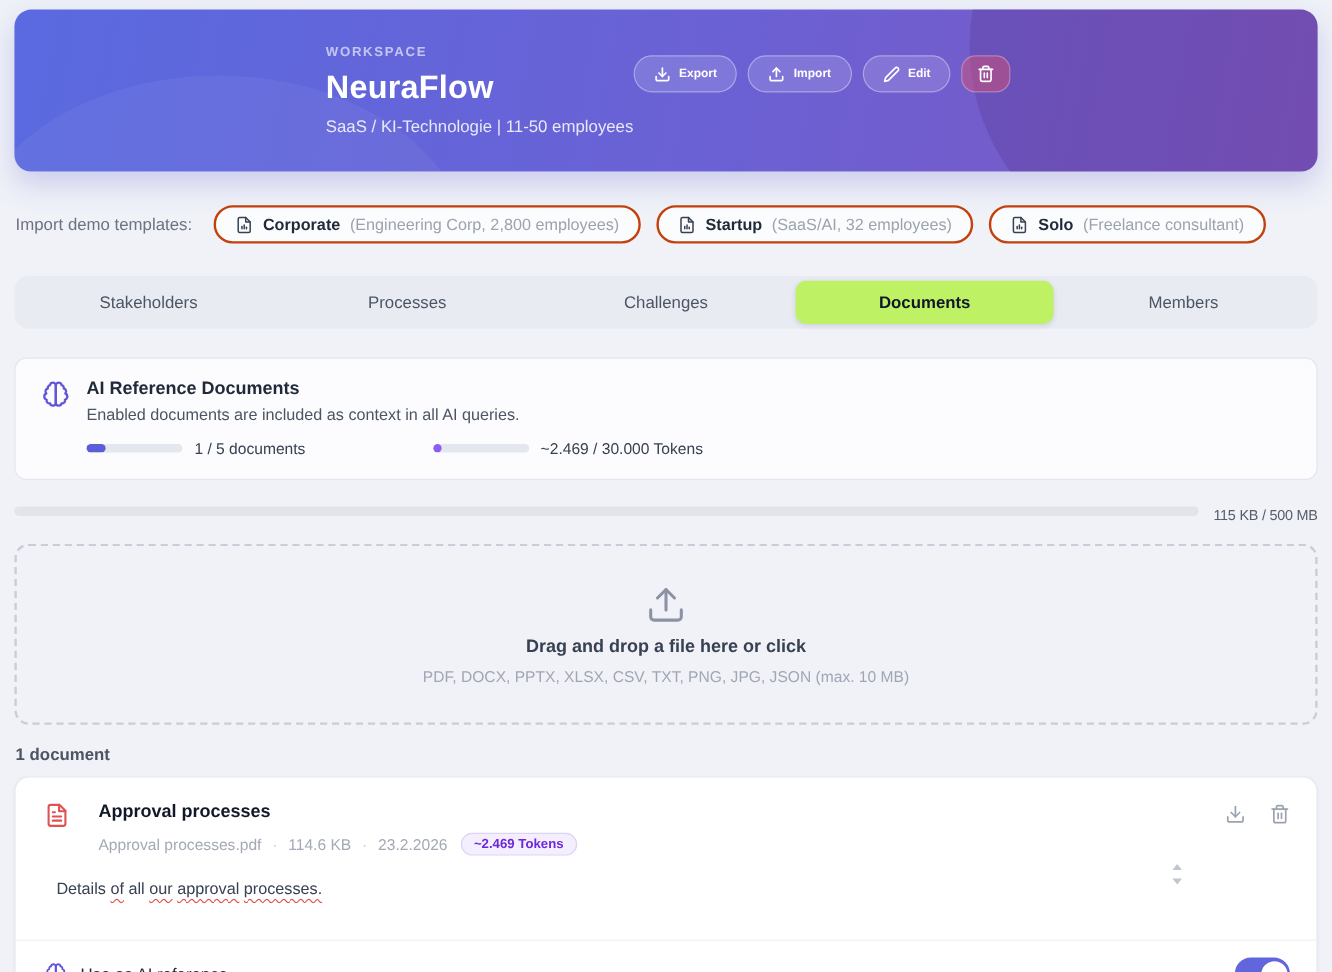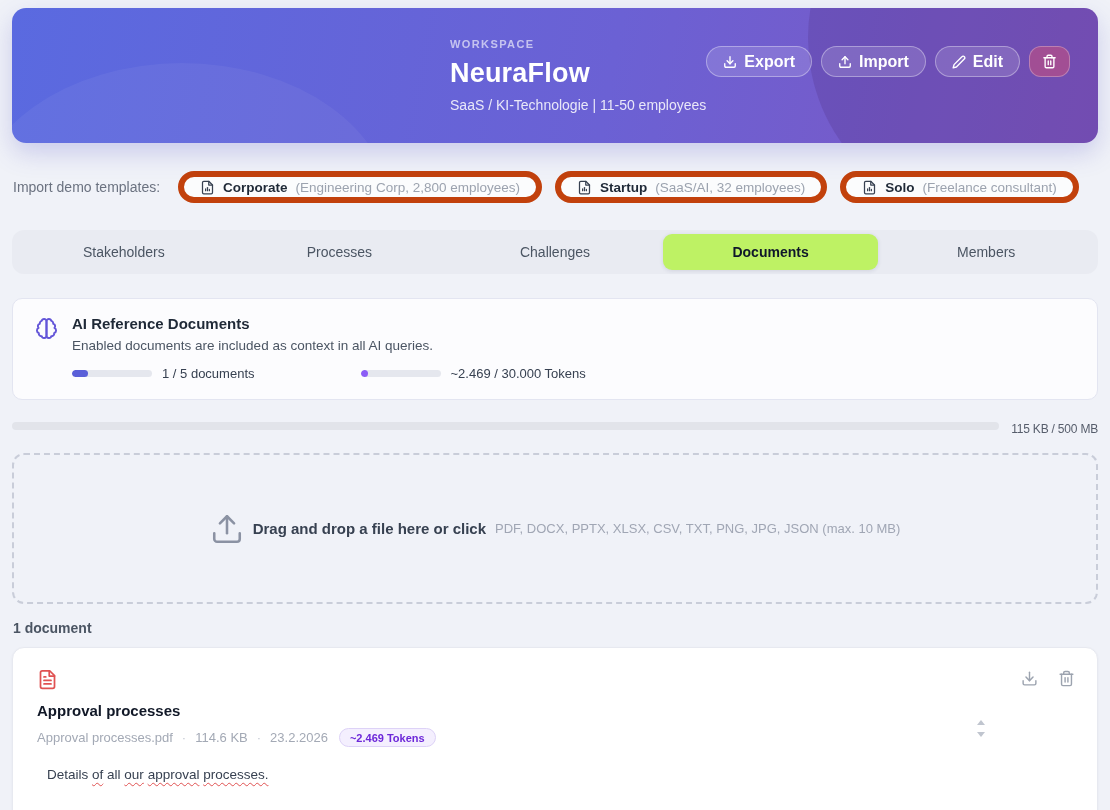--- a/index.html
+++ b/index.html
@@ -13,21 +13,21 @@
   .page { width: 1086px; }
 
   
   .hero {
     position: relative;
     height: 135px;
     border-radius: 14px;
     background: linear-gradient(100deg, #5a6ae0 0%, #6b61d4 55%, #7e57c2 100%);
     overflow: hidden;
     display: flex;
-    justify-content: flex-end;
+    justify-content: center;
     padding: 30px 28px 0 32px;
     box-shadow: 0 10px 24px rgba(90,90,200,0.25);
     margin-bottom: 28px;
   }
   .hero-circle {
     position: absolute; right: -70px; top: -150px;
     width: 360px; height: 360px; border-radius: 50%;
     background: rgba(70,35,110,0.20);
   }
   .hero-circle2 {
@@ -41,34 +41,34 @@
   }
   .hero h1 { font-size: 27px; font-weight: 700; color: #fff; margin-bottom: 8px; letter-spacing: 0.2px; }
   .hero-sub { font-size: 14px; color: rgba(255,255,255,0.85); }
   .hero-actions { display: flex; gap: 9px; align-items: flex-start; position: relative; z-index: 2; padding-top: 8px; }
   .hbtn {
     display: inline-flex; align-items: center; gap: 7px;
     height: 31px; padding: 0 16px;
     border-radius: 16px;
     background: rgba(255,255,255,0.14);
     border: 1px solid rgba(255,255,255,0.35);
-    color: #fff; font-size: 16px; font-weight: 700;
+    color: #fff; font-size: 10px; font-weight: 700;
     font-family: inherit; cursor: pointer;
   }
   .hbtn svg { stroke: #fff; }
   .hbtn.danger { padding: 0 12px; background: rgba(222,80,110,0.45); border-color: rgba(255,255,255,0.28); border-radius: 12px; }
 
   
   .templates-row { display: flex; align-items: center; gap: 13px; margin-bottom: 27px; padding-left: 1px; }
   .tpl-label { font-size: 14px; color: #6b7280; margin-right: 5px; }
   .tpl {
     display: inline-flex; align-items: center; gap: 8px;
     height: 32px; padding: 0 16px;
     background: rgba(255,255,255,0.75);
-    border: 6px solid #c2410c; border-radius: 16px;
+    border: 2px solid #c2410c; border-radius: 16px;
     font-family: inherit; font-size: 13.5px; cursor: pointer;
   }
   .tpl svg { stroke: #374151; }
   .tpl-name { color: #1f2937; font-weight: 600; }
   .tpl-detail { color: #9ca3af; }
 
   
   .tabs {
     display: flex; height: 44px; padding: 4px;
     background: #e9ebf2; border-radius: 12px;
@@ -100,35 +100,35 @@
 
   
   .storage-row { display: flex; align-items: flex-start; gap: 12px; margin-bottom: 17px; }
   .storage-track { flex: 1; height: 8px; background: #e2e4ea; border-radius: 4px; overflow: hidden; }
   .storage-track .fill { height: 100%; background: #6366f1; border-radius: 4px; }
   .storage-label { font-size: 12px; color: #565d6b; white-space: nowrap; letter-spacing: -0.2px; }
 
   
   .dropzone {
     height: 151px; border: 2px dashed #c9cdd9; border-radius: 12px;
-    display: flex; flex-direction: row; align-items: center; justify-content: center;
+    display: flex; flex-direction: column; align-items: center; justify-content: center;
     gap: 9px; cursor: pointer; margin-bottom: 16px;
   }
   .dz-title { font-size: 15px; font-weight: 600; color: #374151; }
   .dz-sub { font-size: 13px; color: #a0a6b4; }
   .upload-big { stroke: #8b92a3; }
 
   
   .doc-count { font-size: 14px; color: #4b5563; margin-bottom: 11px; padding-left: 1px; font-weight: bold; }
   .doc-card {
     background: #fff; border: 1px solid #e7e9f0; border-radius: 12px;
     box-shadow: 0 1px 3px rgba(30,40,90,0.05);
   }
   .doc-main { position: relative; padding: 20px 20px 14px 24px; }
-  .doc-head { display: flex; gap: 12px; flex-direction: column; }
+  .doc-head { display: flex; gap: 24px; }
   .pdf-wrap { margin-top: 1px; }
   .doc-title { font-size: 15px; font-weight: 700; color: #111827; margin-bottom: 9px; }
   .doc-meta { display: flex; align-items: center; gap: 9px; font-size: 13px; color: #a3a9b5; }
   .doc-meta .dot { color: #c3c8d2; }
   .badge {
     font-size: 11px; font-weight: 600; color: #6d28d9;
     background: #f4effe; border: 1px solid #ddd2f7;
     padding: 2.5px 10px; border-radius: 999px; margin-left: 2px;
   }
   .doc-actions { position: absolute; top: 20px; right: 20px; display: flex; gap: 16px; }

